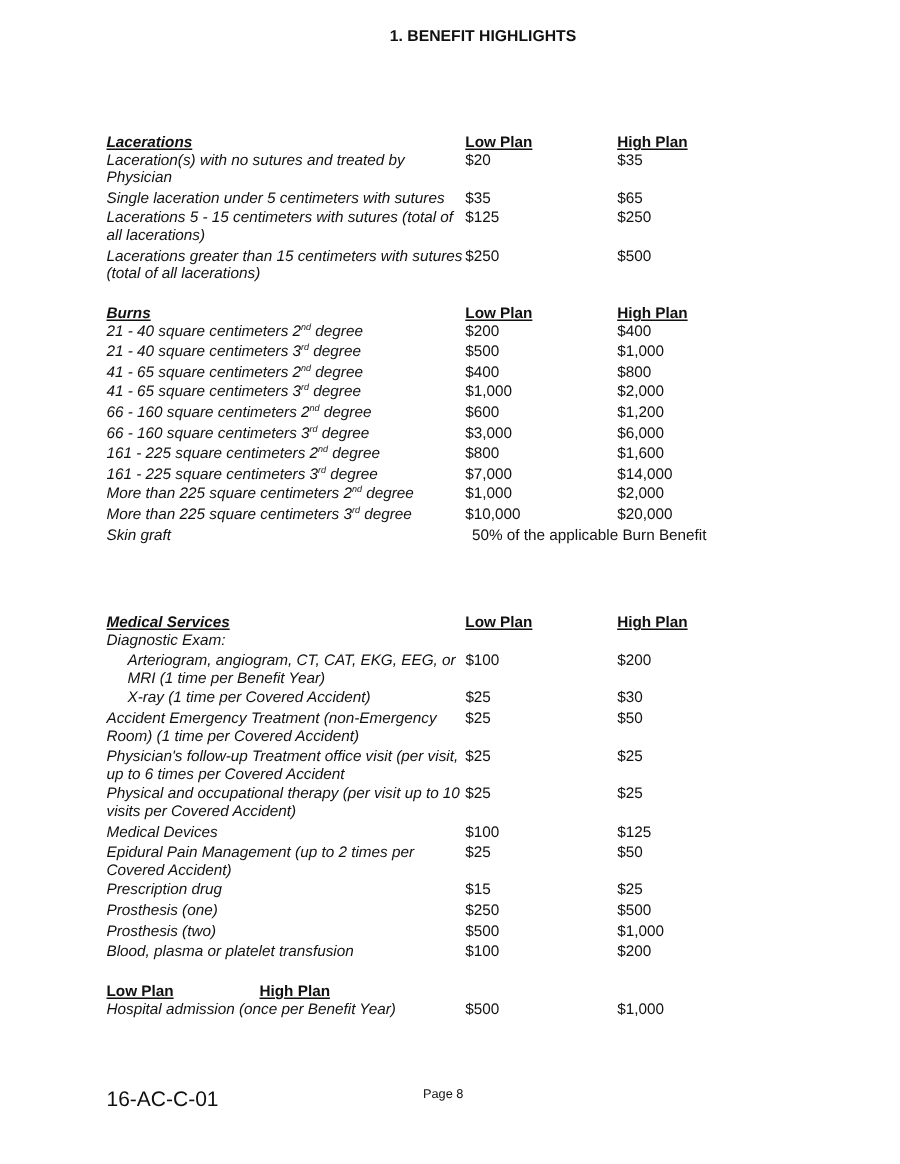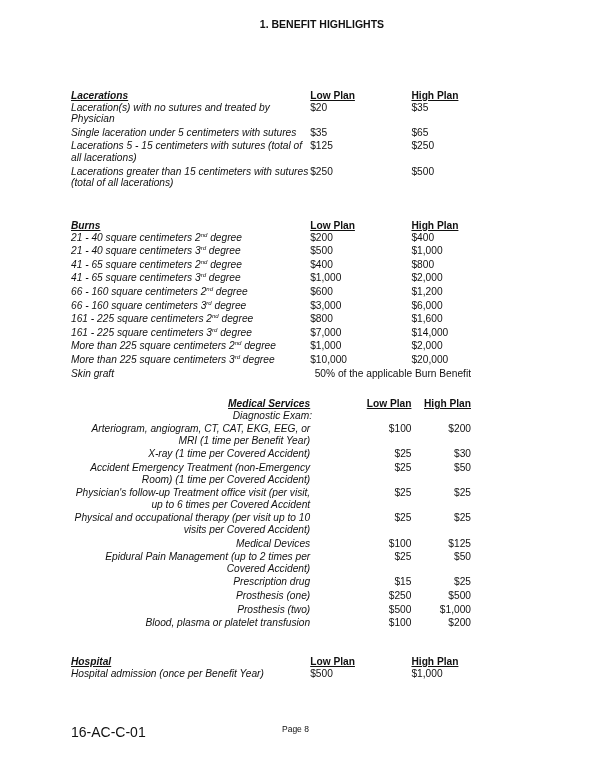--- a/index.html
+++ b/index.html
@@ -46,21 +46,21 @@
     <div class="c2">$125</div>
     <div class="c3">$250</div>
   </div>
   <div class="row">
     <div class="c1">Lacerations greater than 15 centimeters with sutures (total of all lacerations)</div>
     <div class="c2">$250</div>
     <div class="c3">$500</div>
   </div>
 </div>
 
-<div class="section" style="top:220px;">
+<div class="section" style="top:204px;">
   <div class="row head">
     <div class="c1 u">Burns</div>
     <div class="c2 u">Low Plan</div>
     <div class="c3 u">High Plan</div>
   </div>
   <div id="burn-rows">
       <div class="row">
         <div class="c1">21 - 40 square centimeters 2<sup>nd</sup> degree</div>
         <div class="c2">$200</div>
         <div class="c3">$400</div>
@@ -110,21 +110,21 @@
         <div class="c2">$10,000</div>
         <div class="c3">$20,000</div>
       </div>
     </div>
   <div class="row">
     <div class="c1">Skin graft</div>
     <div class="span23">50% of the applicable Burn Benefit</div>
   </div>
 </div>
 
-<div class="section" style="top:398px;text-align:right;">
+<div class="section" style="top:410px;">
   <div class="row head">
     <div class="c1 u">Medical Services</div>
     <div class="c2 u">Low Plan</div>
     <div class="c3 u">High Plan</div>
   </div>
   <div class="row">
     <div class="c1">Diagnostic Exam:</div>
   </div>
   <div id="medical-rows">
       <div class="row">
@@ -180,21 +180,20 @@
       <div class="row">
         <div class="c1">Blood, plasma or platelet transfusion</div>
         <div class="c2">$100</div>
         <div class="c3">$200</div>
       </div>
     </div>
 </div>
 
 <div class="section" style="top:656px;">
   <div class="row head">
-    <div class="c1 u">Hospital</div>
     <div class="c2 u">Low Plan</div>
     <div class="c3 u">High Plan</div>
   </div>
   <div class="row">
     <div class="c1">Hospital admission (once per Benefit Year)</div>
     <div class="c2">$500</div>
     <div class="c3">$1,000</div>
   </div>
 </div>
 

